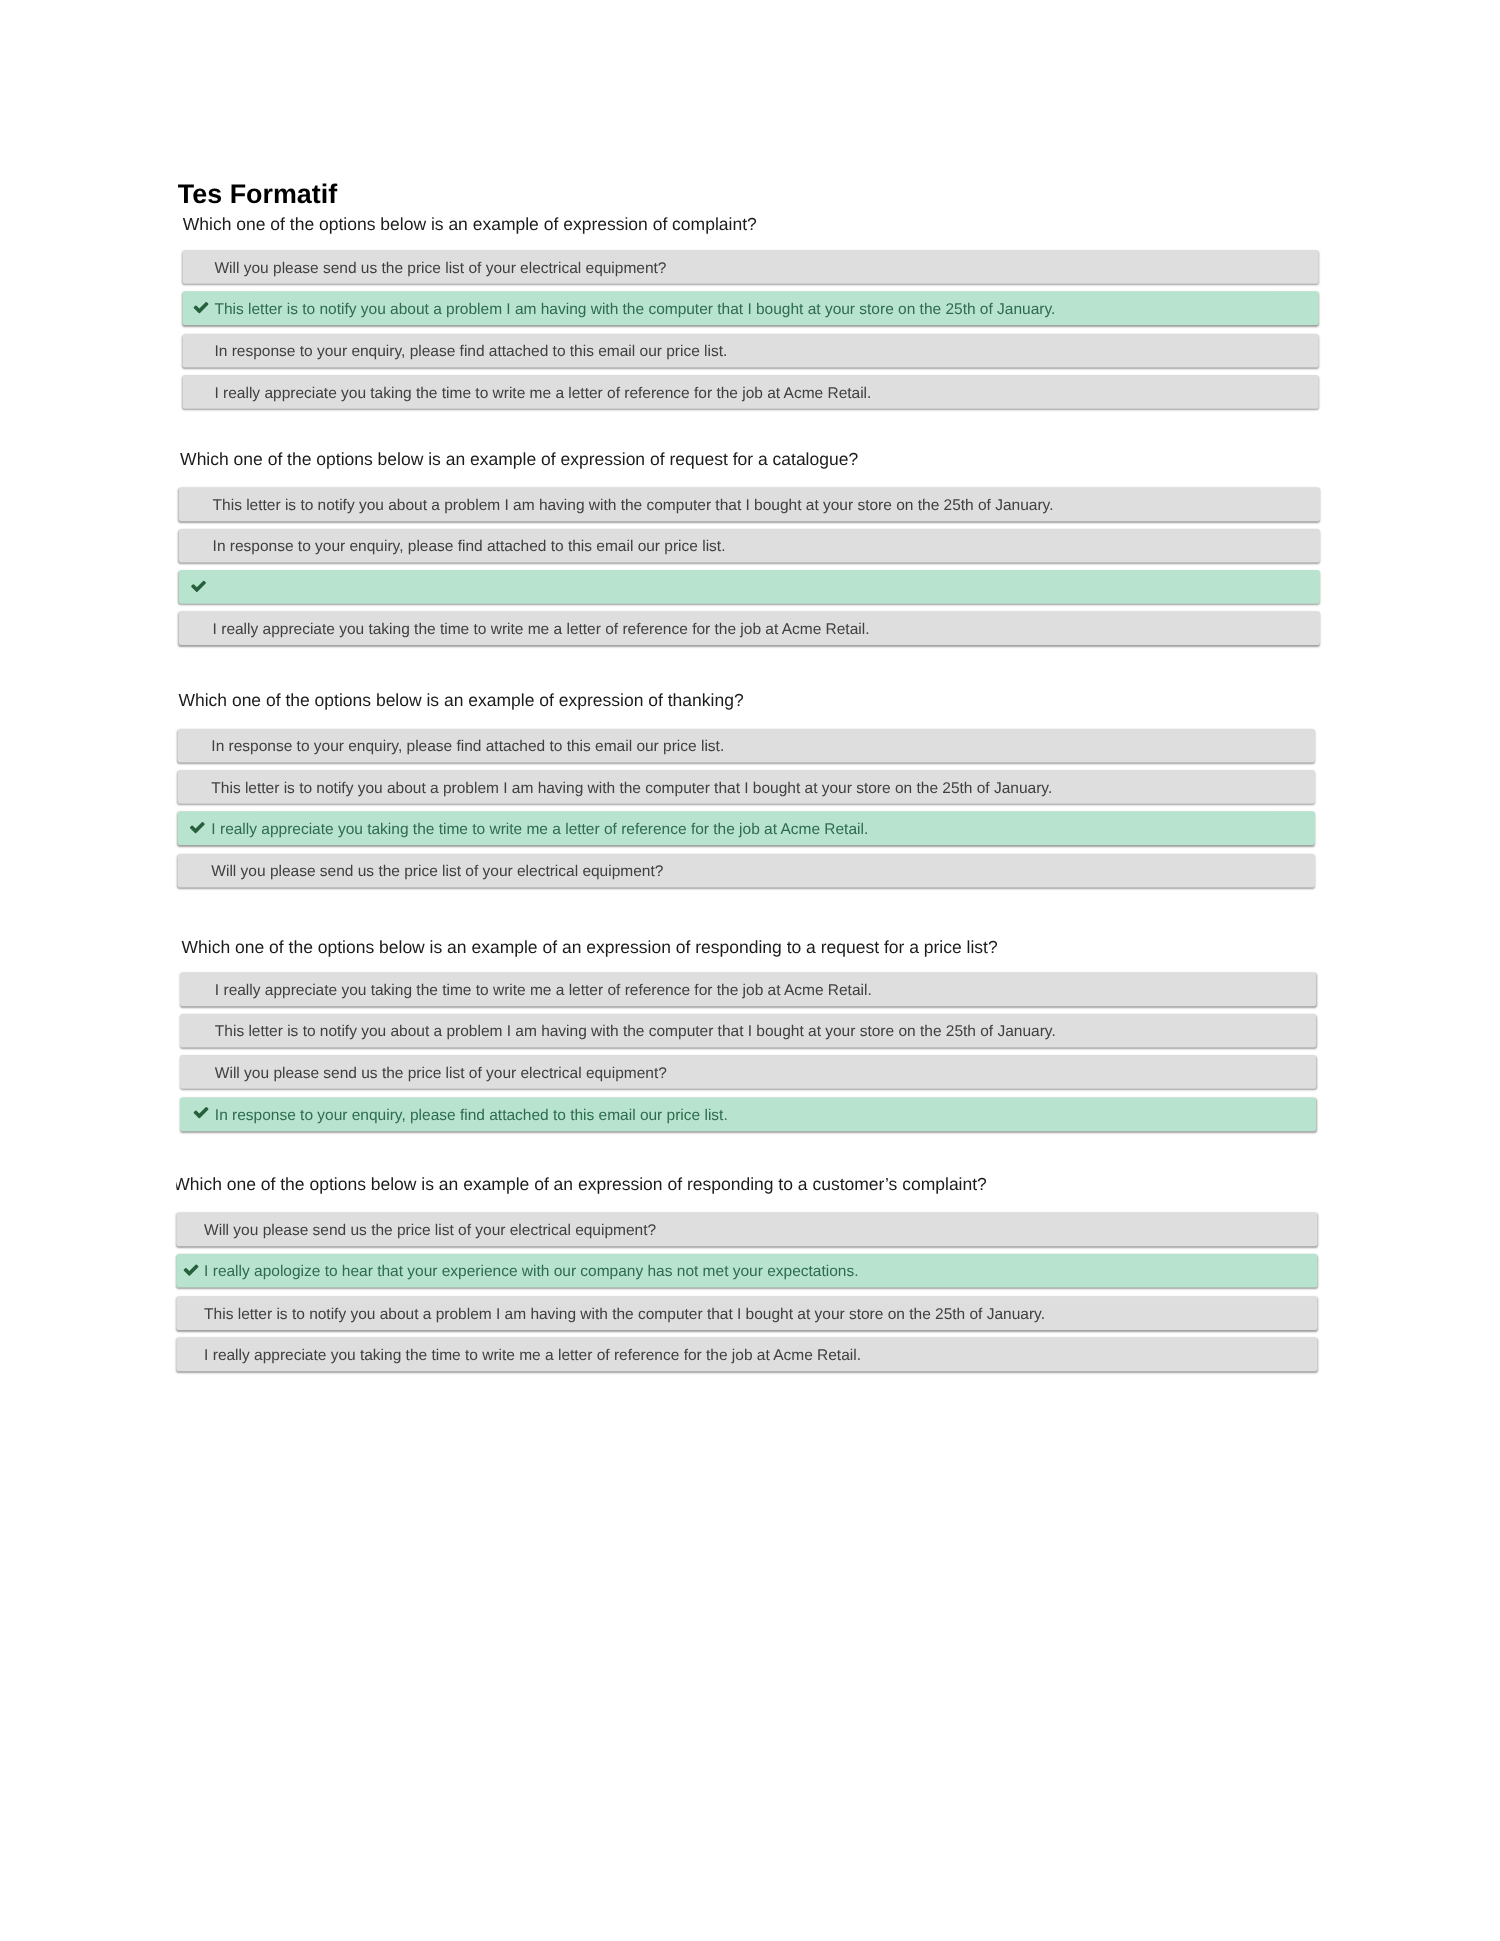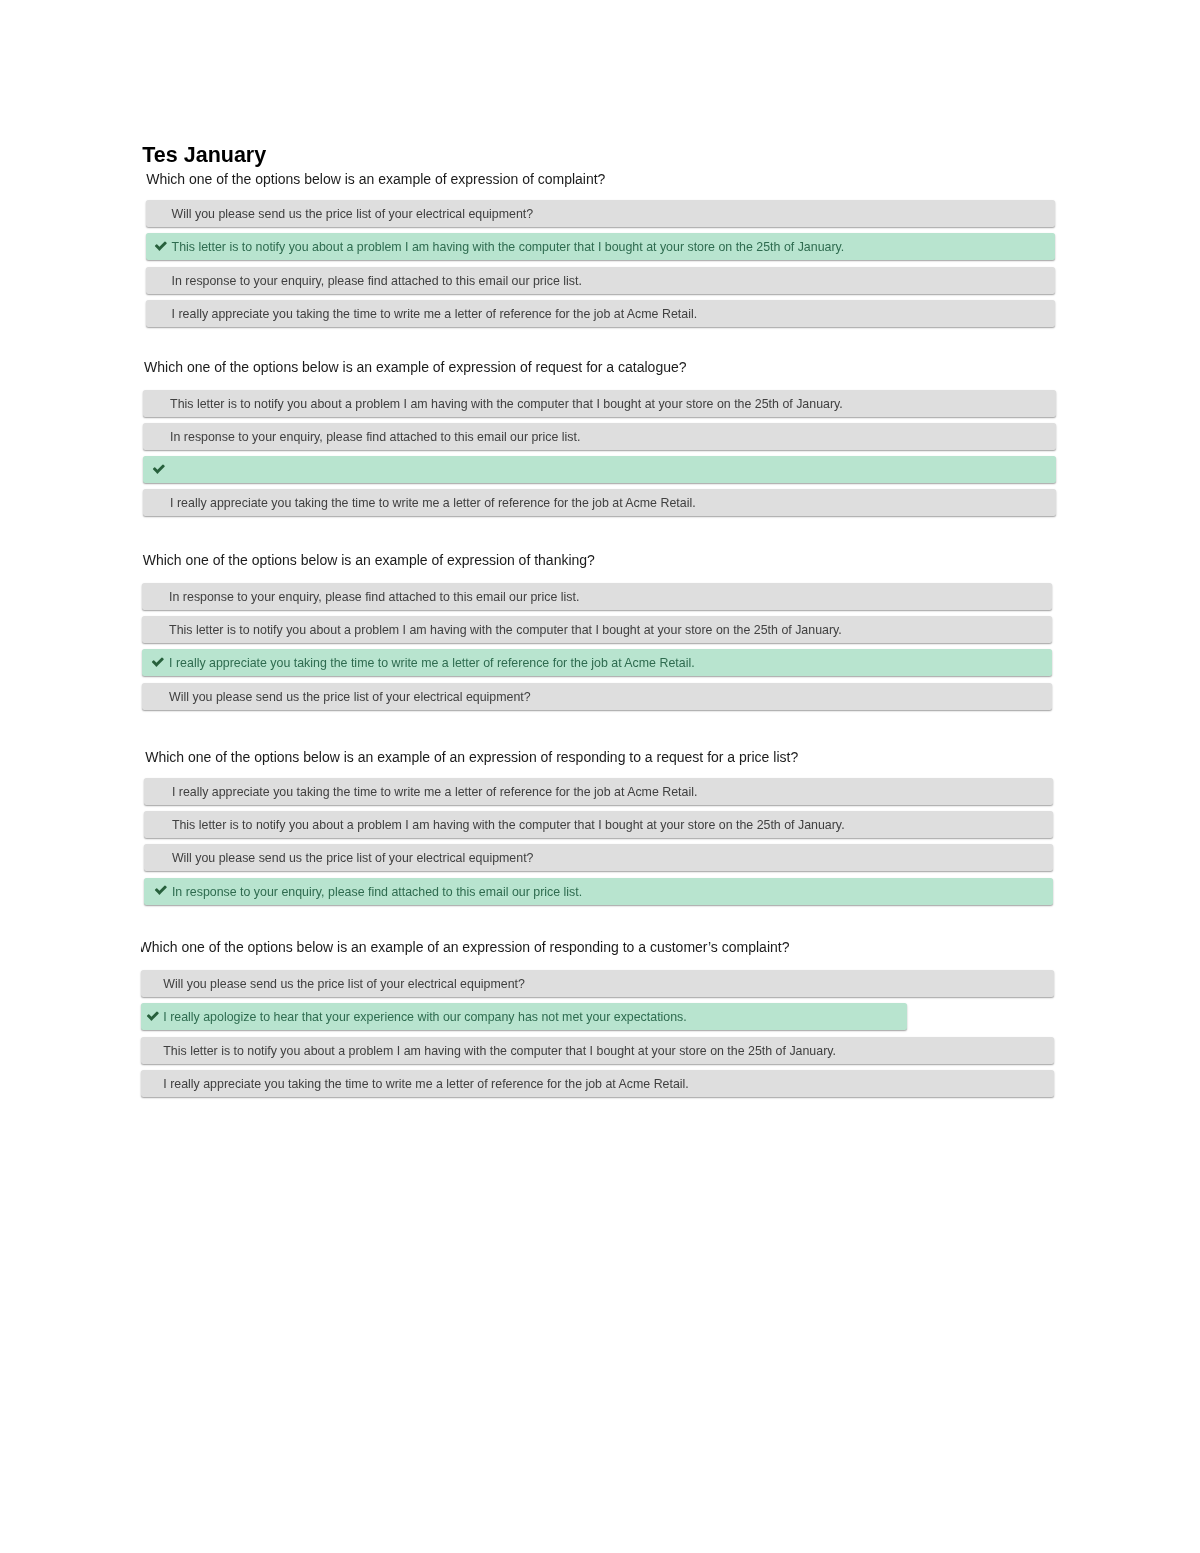--- a/index.html
+++ b/index.html
@@ -18,21 +18,21 @@
   .option .label{position:absolute;left:26px;top:7px;white-space:nowrap;font-size:12.4px;
                  color:#404040;line-height:15px;}
   .option.correct{background:#b8e4cf;}
   .option.correct .label{color:#2e6b4f;}
   .chkwrap{position:absolute;left:8.9px;top:5.6px;color:#27603c;line-height:0;}
 </style>
 </head>
 <body>
 
 <div class="page">
-  <div class="doc-title">Tes January</div>
+  <div class="doc-title">Tes Formatif</div>
   <div class="qblock" style="left:145.5px;top:172.0px;width:909px;">
     <div class="q-prompt" style="left:0.75px;top:-2.3px;">Which one of the options below is an example of expression of complaint?</div>
     <div class="options">
       <div class="option" style="top:28.0px;width:909px;">
         <span class="label" style="left:26.1px;">Will you please send us the price list of your electrical equipment?</span>
       </div>
       <div class="option correct" style="top:61.47px;width:909px;">
         <span class="chkwrap" style="left:8.3px;"><svg class="chk" viewBox="0 0 1792 1792" width="13.7" height="13.7" aria-hidden="true">
               <path d="M1671 566q0 40-28 68l-724 724-136 136q-28 28-68 28t-68-28l-136-136-362-362q-28-28-28-68t28-68l136-136q28-28 68-28t68 28l294 295 656-657q28-28 68-28t68 28l136 136q28 28 28 68z" fill="currentColor"></path>
             </svg></span>
@@ -106,21 +106,21 @@
     </div>
   </div>
   <div class="qblock" style="left:141.3px;top:942.0px;width:913px;">
     <div class="q-clip" style="left:-0.6px;width:913px;top:-3.8px;">
       <div class="q-prompt" style="margin-left:-2.1px;">Which one of the options below is an example of an expression of responding to a customer’s complaint?</div>
     </div>
     <div class="options">
       <div class="option" style="top:28.0px;width:913px;">
         <span class="label" style="left:22.0px;">Will you please send us the price list of your electrical equipment?</span>
       </div>
-      <div class="option correct" style="top:61.47px;width:766px;">
+      <div class="option correct" style="top:61.47px;width:913px;">
         <span class="chkwrap" style="left:4.6px;"><svg class="chk" viewBox="0 0 1792 1792" width="13.7" height="13.7" aria-hidden="true">
               <path d="M1671 566q0 40-28 68l-724 724-136 136q-28 28-68 28t-68-28l-136-136-362-362q-28-28-28-68t28-68l136-136q28-28 68-28t68 28l294 295 656-657q28-28 68-28t68 28l136 136q28 28 28 68z" fill="currentColor"></path>
             </svg></span>
         <span class="label" style="left:22.0px;">I really apologize to hear that your experience with our company has not met your expectations.</span>
       </div>
       <div class="option" style="top:94.94px;width:913px;">
         <span class="label" style="left:22.0px;">This letter is to notify you about a problem I am having with the computer that I bought at your store on the 25th of January.</span>
       </div>
       <div class="option" style="top:128.41px;width:913px;">
         <span class="label" style="left:22.0px;">I really appreciate you taking the time to write me a letter of reference for the job at Acme Retail.</span>

